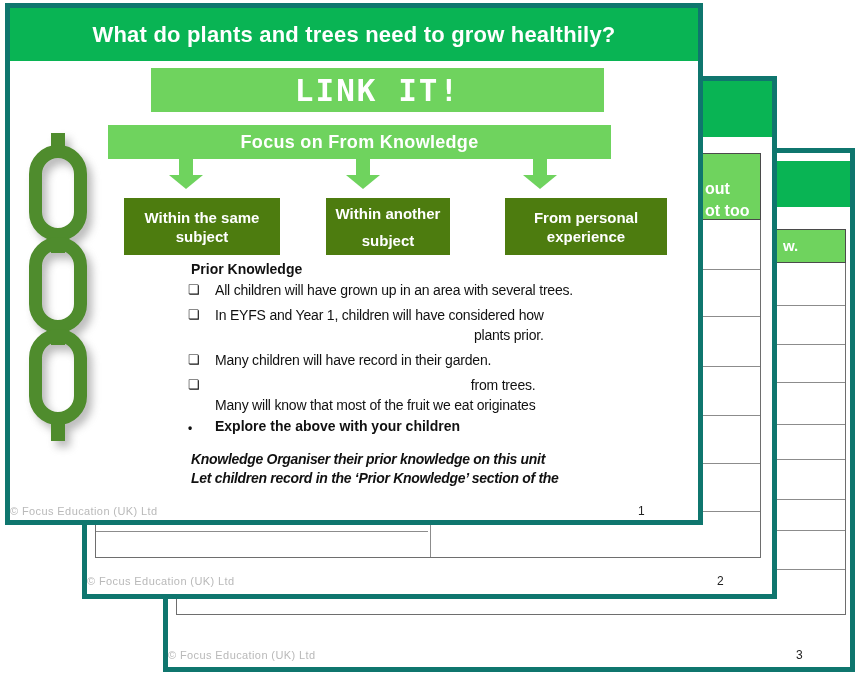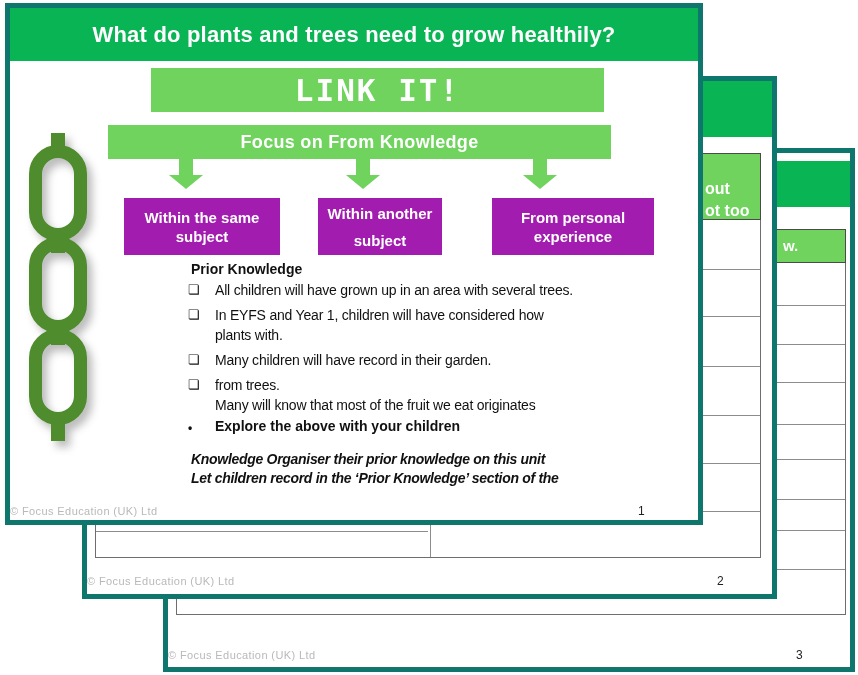--- a/index.html
+++ b/index.html
@@ -39,43 +39,43 @@
   .arrow{position:absolute;top:151px;width:34px;height:30px;}
   .arrow .shaft{position:absolute;left:10px;top:0;width:14px;height:16px;background:#6fd35e;}
   .arrow .head{
     position:absolute;left:0;top:16px;width:0;height:0;
     border-left:17px solid transparent;border-right:17px solid transparent;
     border-top:14px solid #6fd35e;
   }
   #arrow1{left:159px;} #arrow2{left:336px;} #arrow3{left:513px;}
 
   .kbox{
-    position:absolute;top:190px;height:57px;background:#a21caf;color:#fff;
+    position:absolute;top:190px;height:57px;background:#4d7c0f;color:#fff;
     font-weight:bold;font-size:15px;text-align:center;
     display:flex;flex-direction:column;justify-content:center;line-height:19px;
   }
   #kbox1{left:114px;width:156px;}
-  #kbox2{left:308px;width:124px;gap:8px;}
-  #kbox3{left:482px;width:162px;}
+  #kbox2{left:316px;width:124px;gap:8px;}
+  #kbox3{left:495px;width:162px;}
 
   
   .chain{position:absolute;left:19px;top:125px;width:58px;height:312px;
          filter:drop-shadow(5px 6px 4px rgba(100,100,100,0.45));}
   .ring{position:absolute;left:0;width:58px;height:96px;border:13px solid #4f8c2d;
         border-radius:29px;box-sizing:border-box;}
   #ring1{top:12px;} #ring2{top:104px;} #ring3{top:196px;}
   .stub{position:absolute;left:22px;width:14px;background:#4f8c2d;}
   #stub0{top:0;height:22px;} #stub1{top:96px;height:24px;}
   #stub2{top:188px;height:24px;} #stub3{top:284px;height:24px;}
 
   .prior-heading{position:absolute;left:181px;top:253px;font-size:14px;font-weight:bold;color:#111;}
   .bullets{position:absolute;left:178px;top:272px;width:470px;font-size:14px;color:#111;letter-spacing:-0.2px;}
   .bullet-row{display:flex;margin-bottom:5px;}
   .bullet-marker{width:27px;flex:0 0 27px;font-size:13px;line-height:20px;color:#111;}
-  .bullet-lines div{white-space:nowrap;line-height:20px;}
+  .bullet-lines div{white-space:nowrap;line-height:20px;text-align:right;}
   .explore-row{position:absolute;left:178px;top:410px;display:flex;font-size:14px;font-weight:bold;color:#111;}
   .explore-row .bullet-marker{font-size:12px;}
   .note{position:absolute;left:181px;top:442px;font-size:14px;font-weight:bold;font-style:italic;
         color:#111;letter-spacing:-0.3px;}
   .note div{white-space:nowrap;line-height:19px;}
 
   .footer{position:absolute;left:0;width:100%;
           font-size:11px;color:#b9b9b9;letter-spacing:0.4px;}
   #slide1 .footer{top:497px;}
   #slide2 .footer{top:494px;}
@@ -198,21 +198,21 @@
     <div class="bullet-row">
       <div class="bullet-marker">❏</div>
       <div class="bullet-lines">
         <div>All children will have grown up in an area with several trees.</div>
       </div>
     </div>
     <div class="bullet-row">
       <div class="bullet-marker">❏</div>
       <div class="bullet-lines">
         <div>In EYFS and Year 1, children will have considered how</div>
-        <div>plants with.</div>
+        <div>plants prior.</div>
       </div>
     </div>
     <div class="bullet-row">
       <div class="bullet-marker">❏</div>
       <div class="bullet-lines">
         <div>Many children will have record in their garden.</div>
       </div>
     </div>
     <div class="bullet-row">
       <div class="bullet-marker">❏</div>

